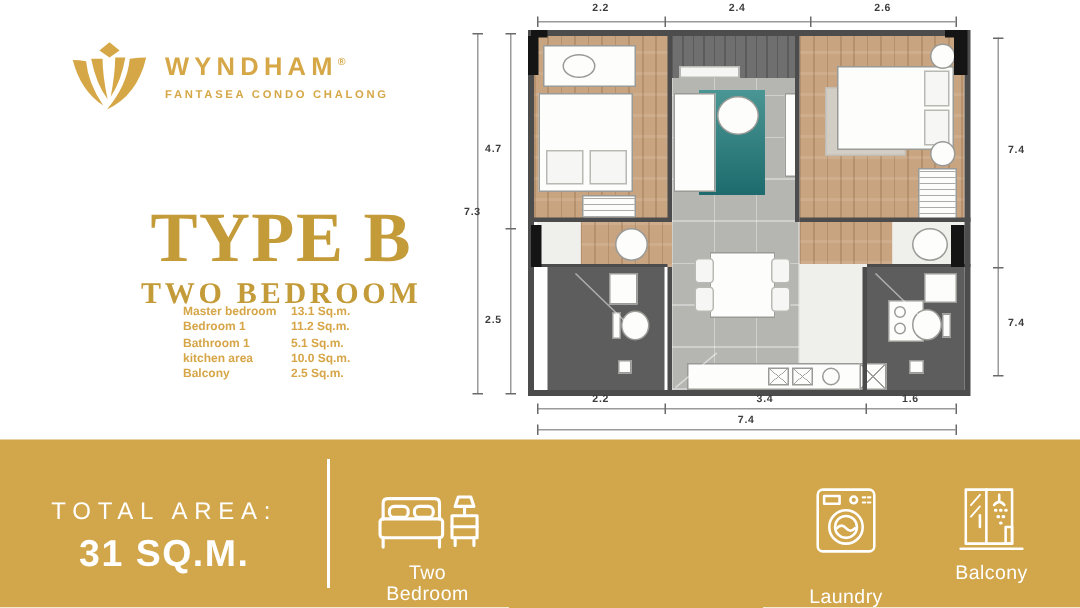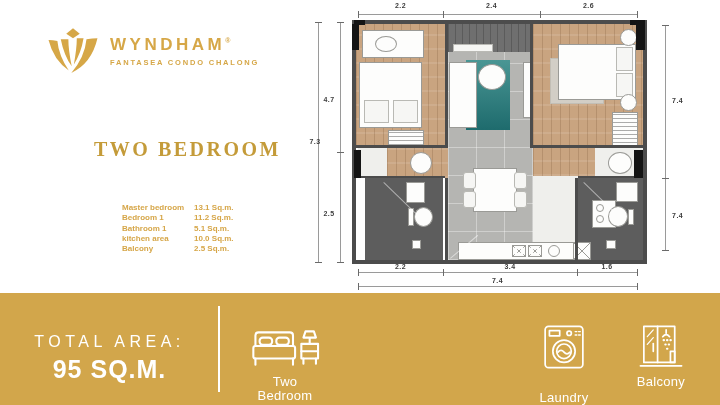--- a/index.html
+++ b/index.html
@@ -80,20 +80,21 @@
         <path d="M44.5 13 Q41.5 31 33 44 Q36.5 25 36.5 13 Q40.5 13 44.5 13 Z"></path>
       </g>
     </svg>
     <div class="logo-text">
       <div class="brand-name"><span>WYNDHAM</span><sup>®</sup></div>
       <div class="brand-sub">FANTASEA CONDO CHALONG</div>
     </div>
   </div>
 
   <div class="unit-block">
+    <div class="unit-title">TYPE B</div>
     <div class="unit-sub">TWO BEDROOM</div>
   </div>
 
   <div class="room-table">
     <div class="room-row">
         <span class="room-label">Master bedroom</span>
         <span class="room-area">13.1 Sq.m.</span>
       </div>
     <div class="room-row">
         <span class="room-label">Bedroom 1</span>
@@ -232,21 +233,21 @@
     <div class="dimline" style="left:58px; top:286px; width:279px; height:1px;"></div>
     <div class="tick" style="left:58px;  top:283px; width:1px; height:7px;"></div>
     <div class="tick" style="left:337px; top:283px; width:1px; height:7px;"></div>
     <span class="dimlabel" style="left:58px; top:277px; width:279px;">7.4</span>
   </div>
 
   <div class="band">
 
     <div class="total-area">
       <div class="ta-label">TOTAL AREA:</div>
-      <div class="ta-value">95 SQ.M.</div>
+      <div class="ta-value">31 SQ.M.</div>
     </div>
 
     <div class="band-divider"></div>
 
     <div class="feature" style="left:248px; width:74px;">
       <svg viewBox="0 0 76 46" fill="none" stroke="#ffffff" stroke-width="2" stroke-linecap="round" stroke-linejoin="round">
         <path d="M10 22 V12 q0 -3 3 -3 h30 q3 0 3 3 v10"></path>
         <rect x="14" y="14" width="12" height="7" rx="3"></rect>
         <rect x="30" y="14" width="12" height="7" rx="3"></rect>
         <rect x="8" y="22" width="40" height="12" rx="2"></rect>

